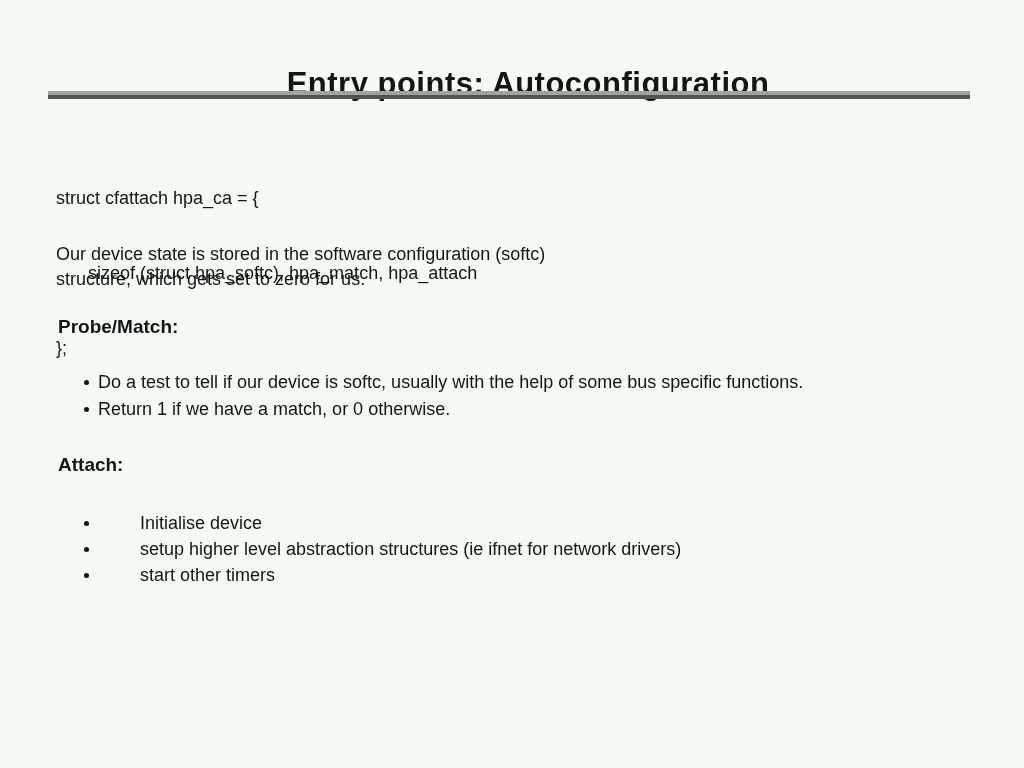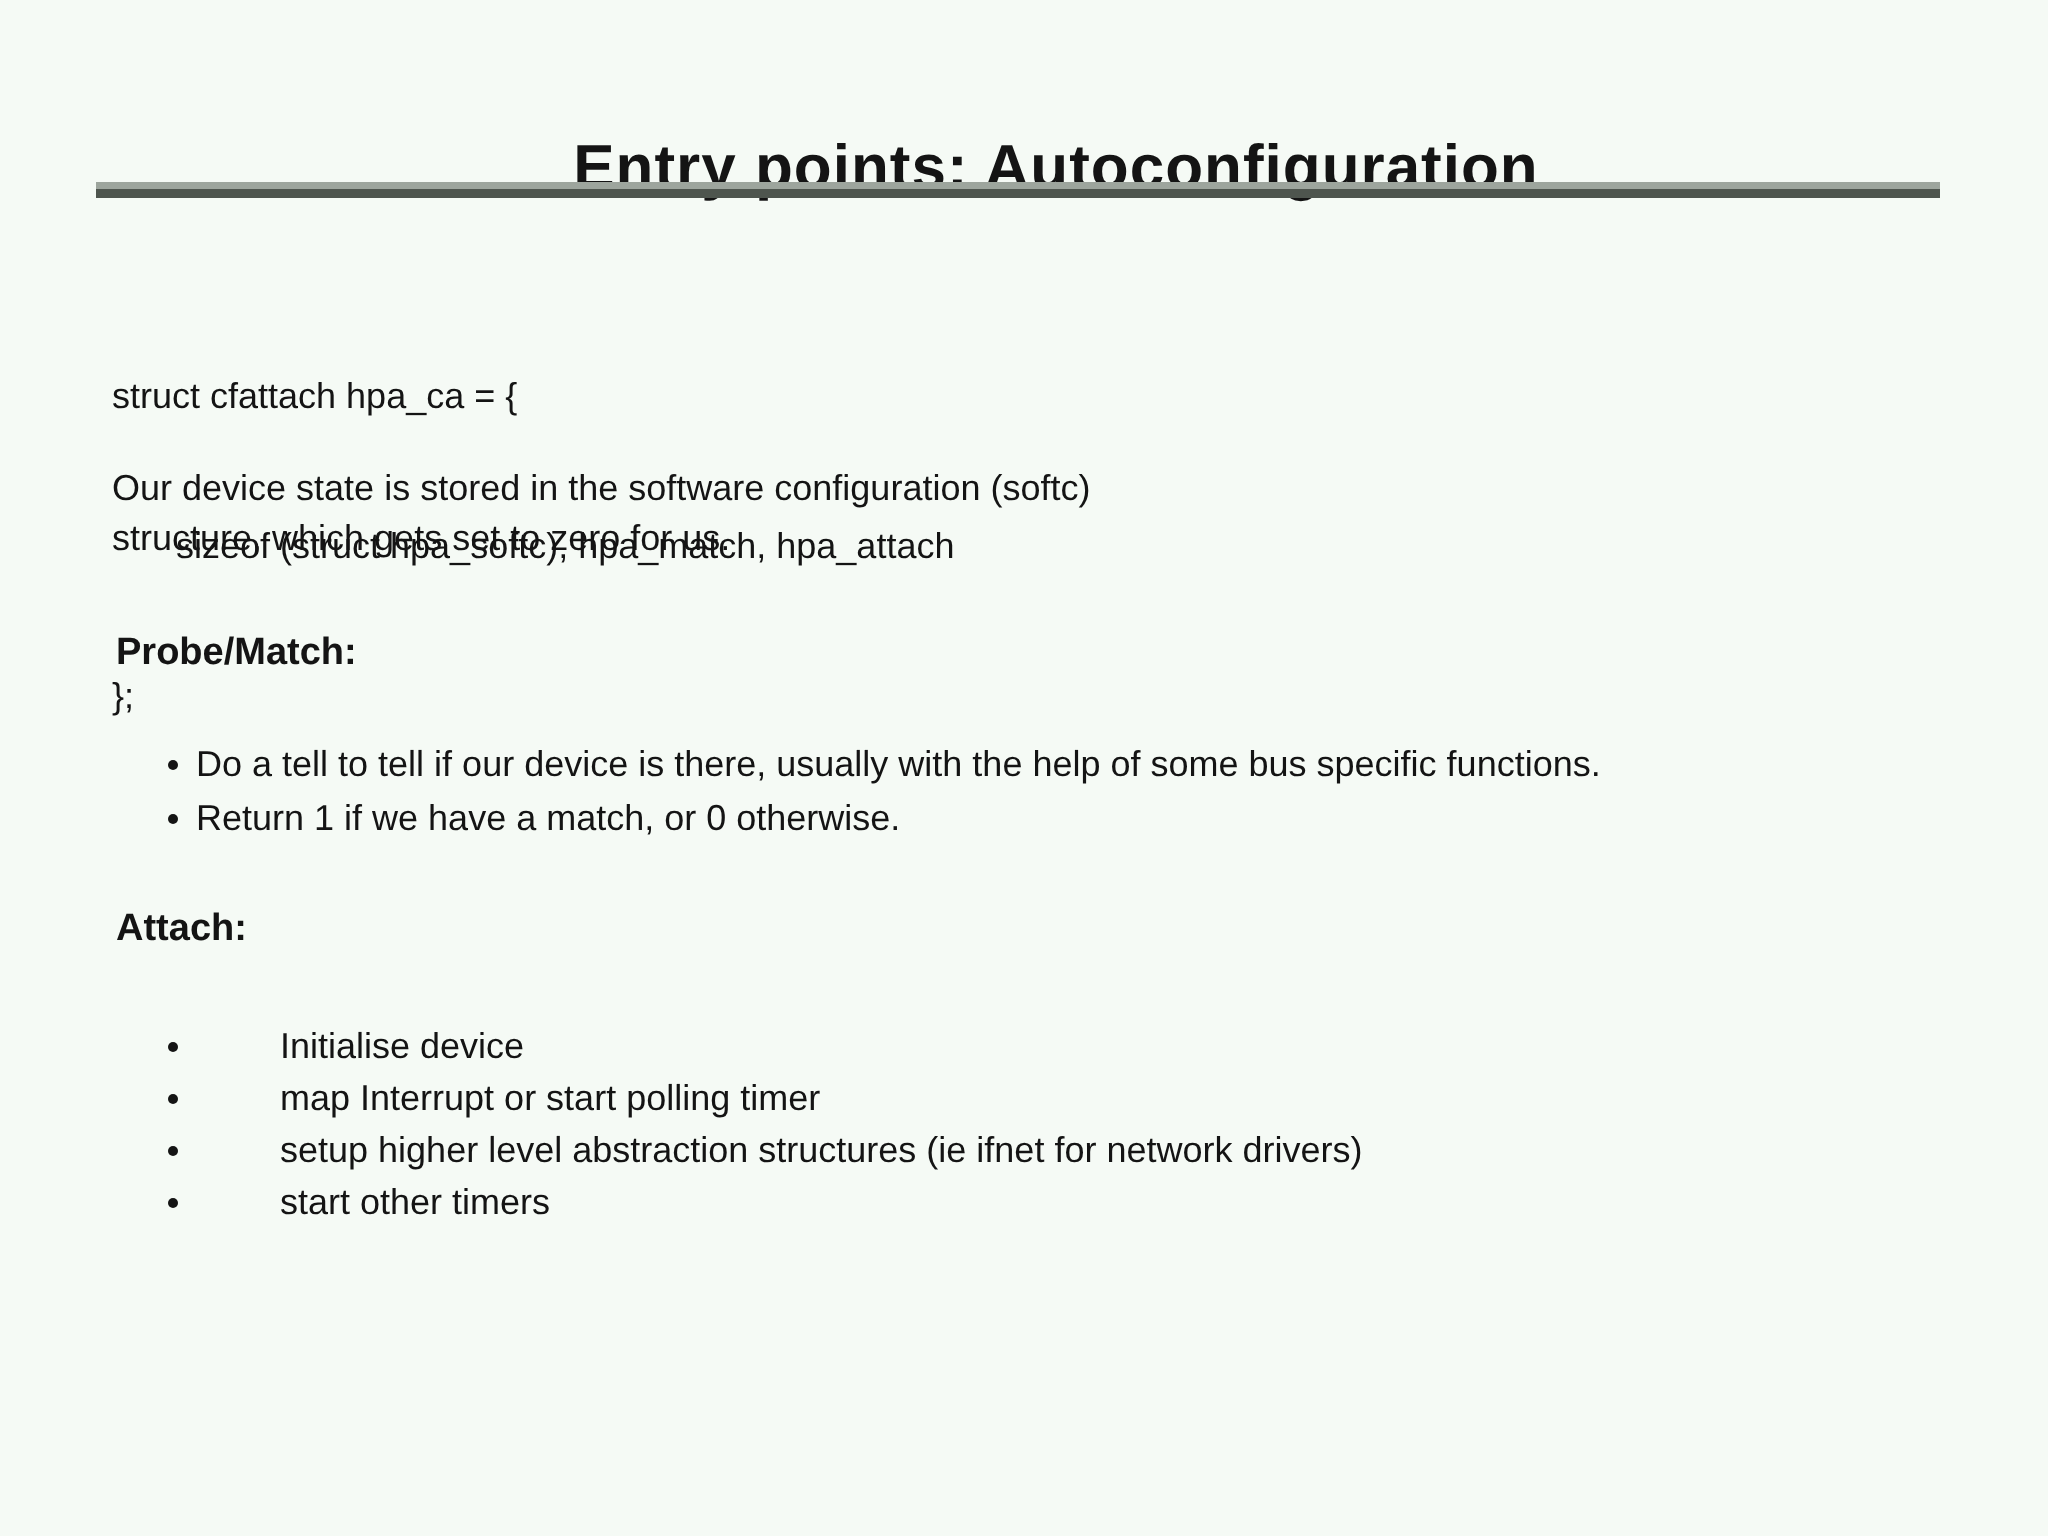--- a/index.html
+++ b/index.html
@@ -45,21 +45,21 @@
     font-size: 18px;
     line-height: 25px;
     white-space: pre;
   }
   .code .indent {
     padding-left: 32px;
     text-align: center;
   }
   .intro {
     position: absolute;
-    top: 232px;
+    top: 242px;
     left: 56px;
     font-size: 18px;
     line-height: 25px;
   }
   .heading {
     position: absolute;
     left: 58px;
     margin: 0;
     font-size: 19px;
     font-weight: bold;
@@ -111,41 +111,37 @@
   <div class="intro">
     <div>Our device state is stored in the software configuration (softc)</div>
     <div>structure, which gets set to zero for us.</div>
   </div>
 
   <div class="heading heading-probe">Probe/Match:</div>
 
   <ul class="bullets bullets-probe">
     <li>
       <span class="dot"></span>
-      <span>Do a tell to tell if our device is there, usually with the help of some bus specific functions.</span>
+      <span>Do a test to tell if our device is softc, usually with the help of some bus specific functions.</span>
     </li>
     <li>
       <span class="dot"></span>
       <span>Return 1 if we have a match, or 0 otherwise.</span>
     </li>
   </ul>
 
   <div class="heading heading-attach">Attach:</div>
 
   <ul class="bullets bullets-attach">
     <li>
       <span class="dot"></span>
       <span>Initialise device</span>
     </li>
     <li>
       <span class="dot"></span>
-      <span>map Interrupt or start polling timer</span>
-    </li>
-    <li>
-      <span class="dot"></span>
       <span>setup higher level abstraction structures (ie ifnet for network drivers)</span>
     </li>
     <li>
       <span class="dot"></span>
       <span>start other timers</span>
     </li>
   </ul>
 
 </div>
 

